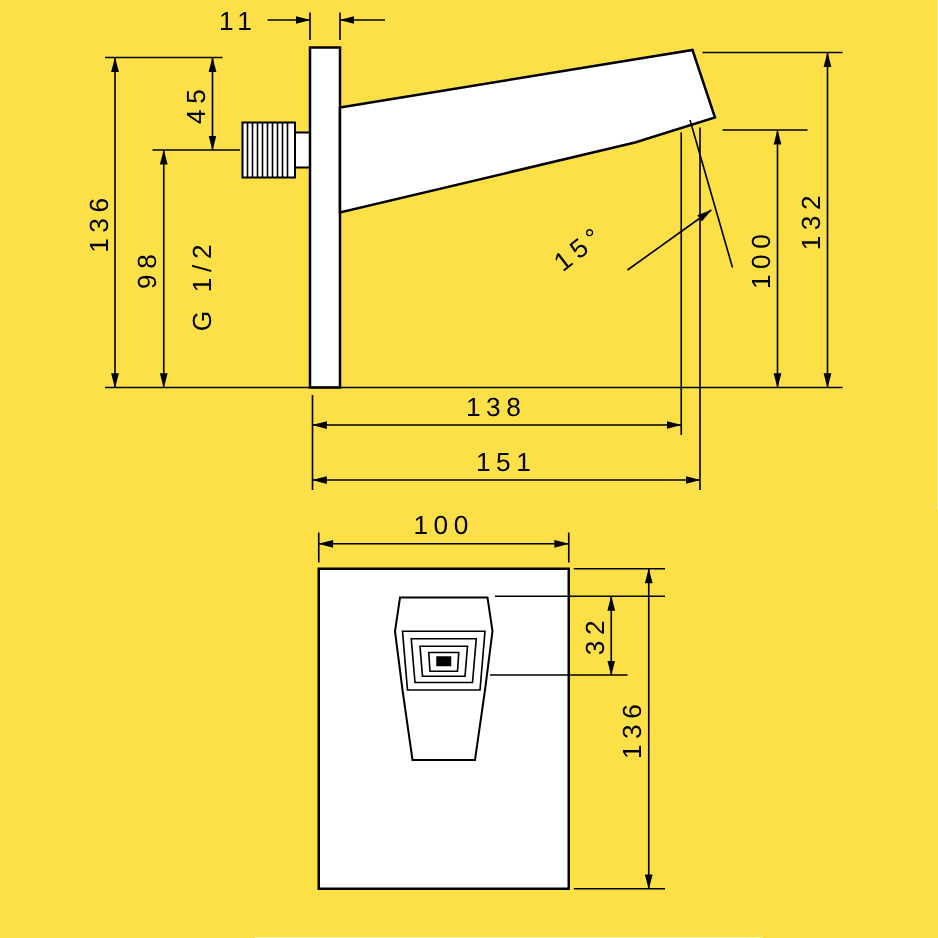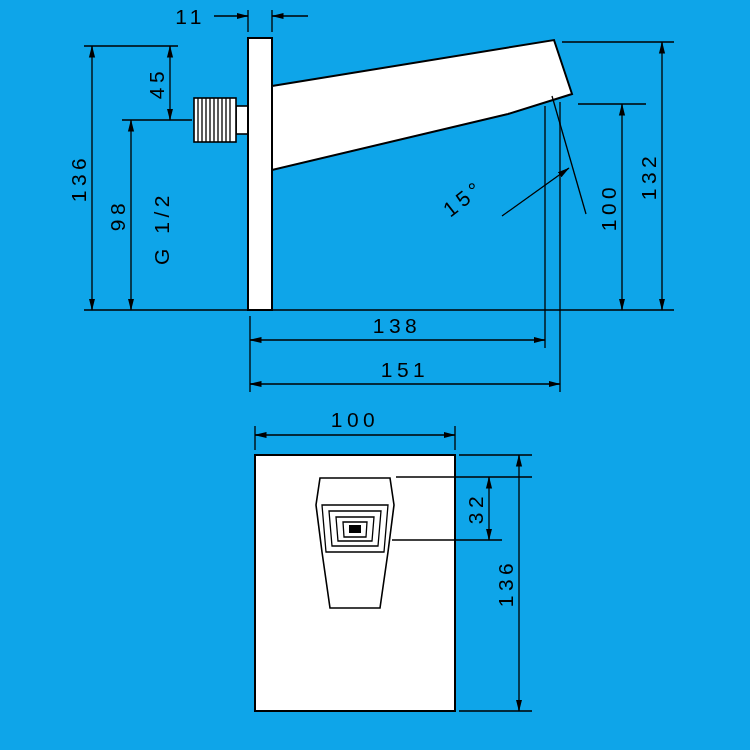--- a/index.html
+++ b/index.html
@@ -1,16 +1,16 @@
 <!DOCTYPE html>
 <html><head>
 <meta charset="utf-8">
 <style>
   html,body{margin:0;padding:0;background:#ffffff;}
-  .canvas{position:relative;width:750px;height:750px;background:#0ea5e9;overflow:hidden;}
+  .canvas{position:relative;width:750px;height:750px;background:#fde047;overflow:hidden;}
   svg{display:block;}
   .part{fill:#ffffff;stroke:#000000;stroke-width:2;stroke-linejoin:miter;}
   .partthin{fill:#ffffff;stroke:#000000;stroke-width:1.6;}
   .thin{fill:none;stroke:#000000;stroke-width:1.3;}
   .dimline{fill:none;stroke:#000000;stroke-width:1.3;}
   .lbl{font-family:"Liberation Sans","DejaVu Sans",sans-serif;font-size:21px;letter-spacing:4.5px;fill:#000000;}
 </style>
 </head>
 <body>
 

